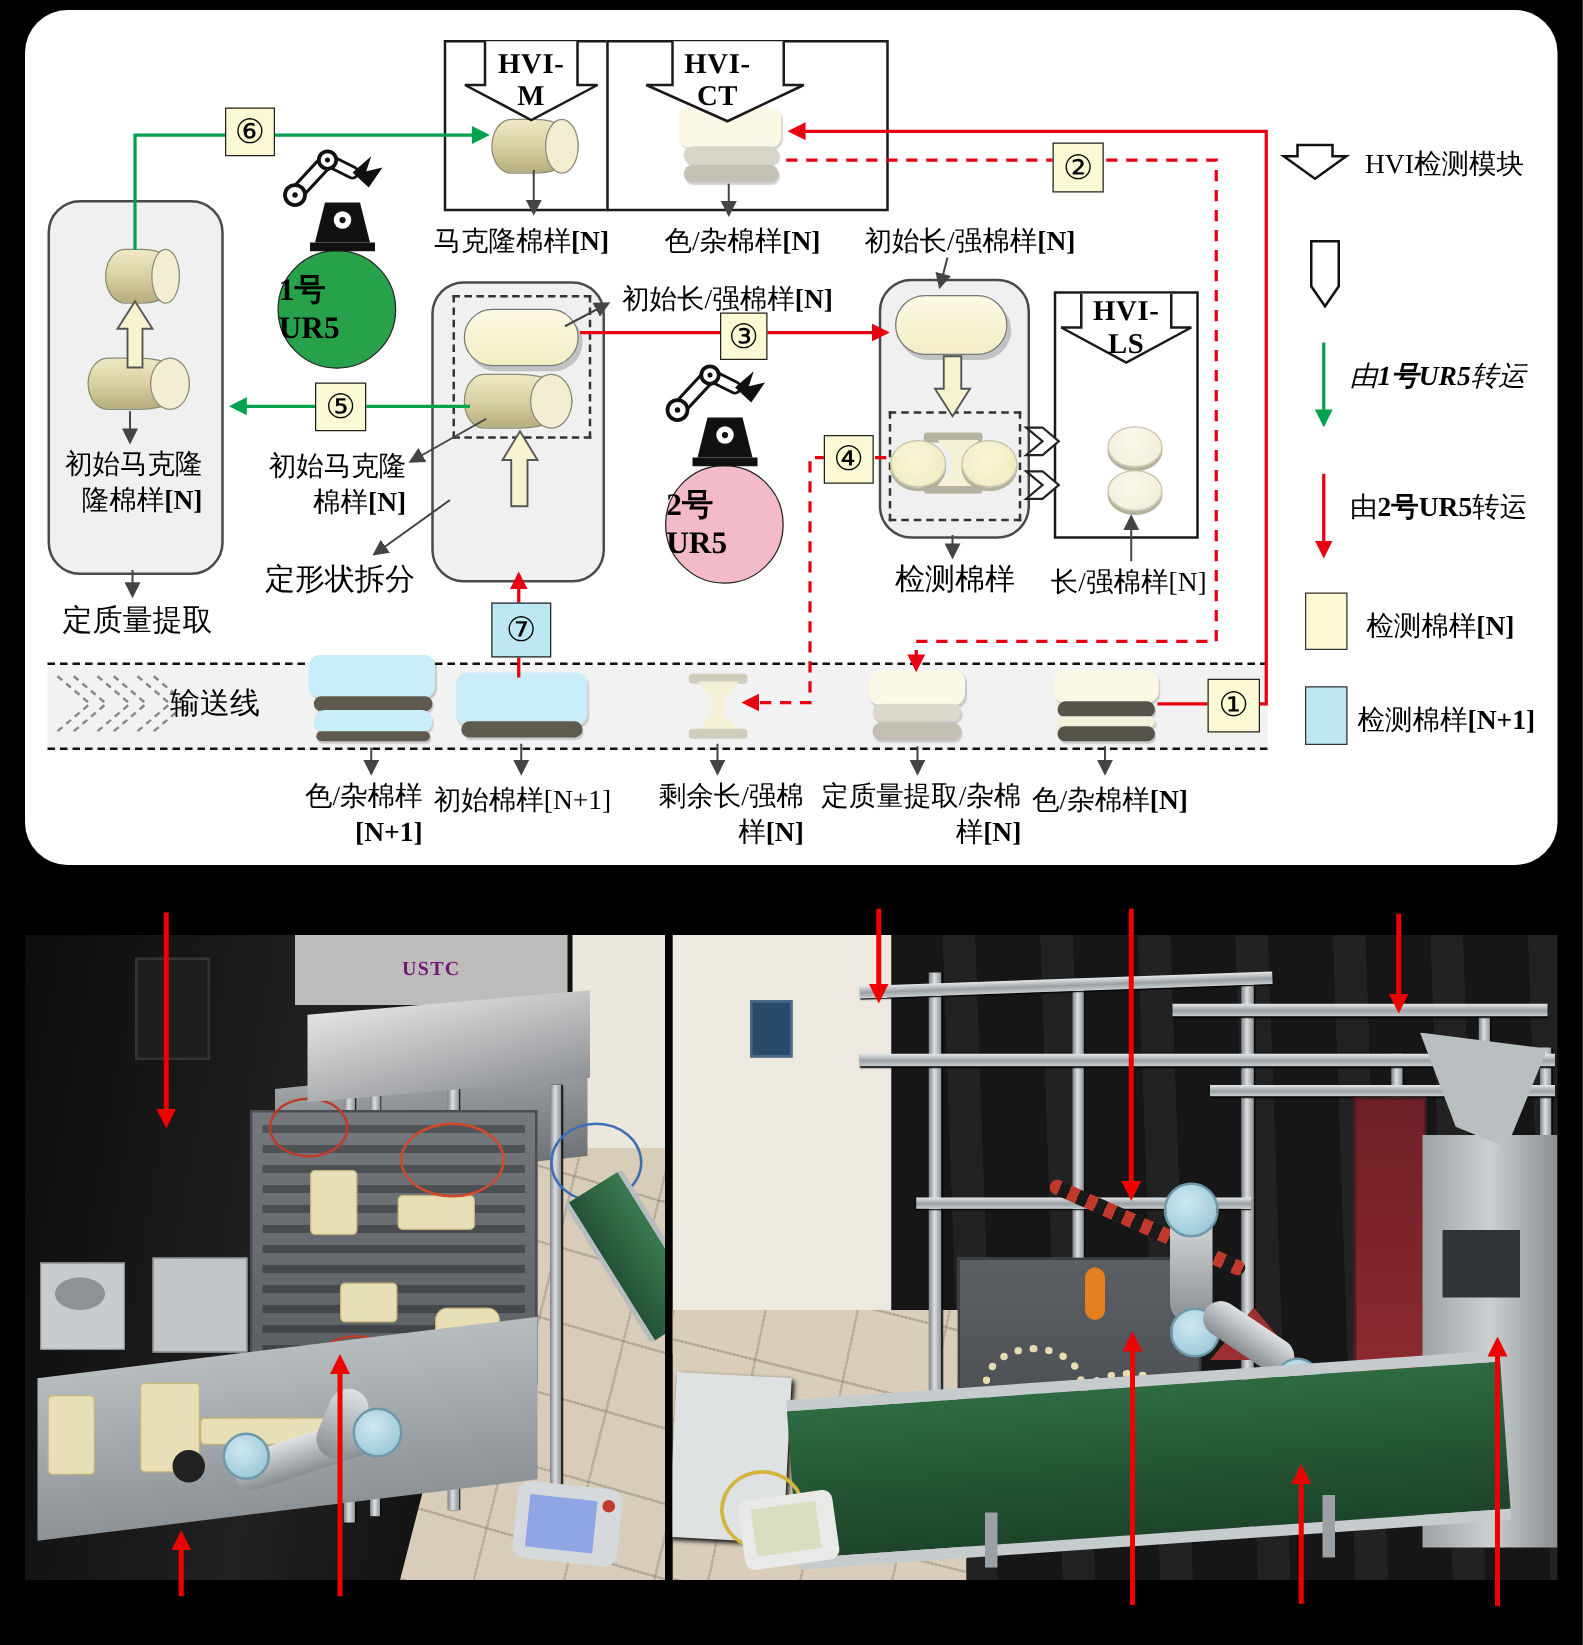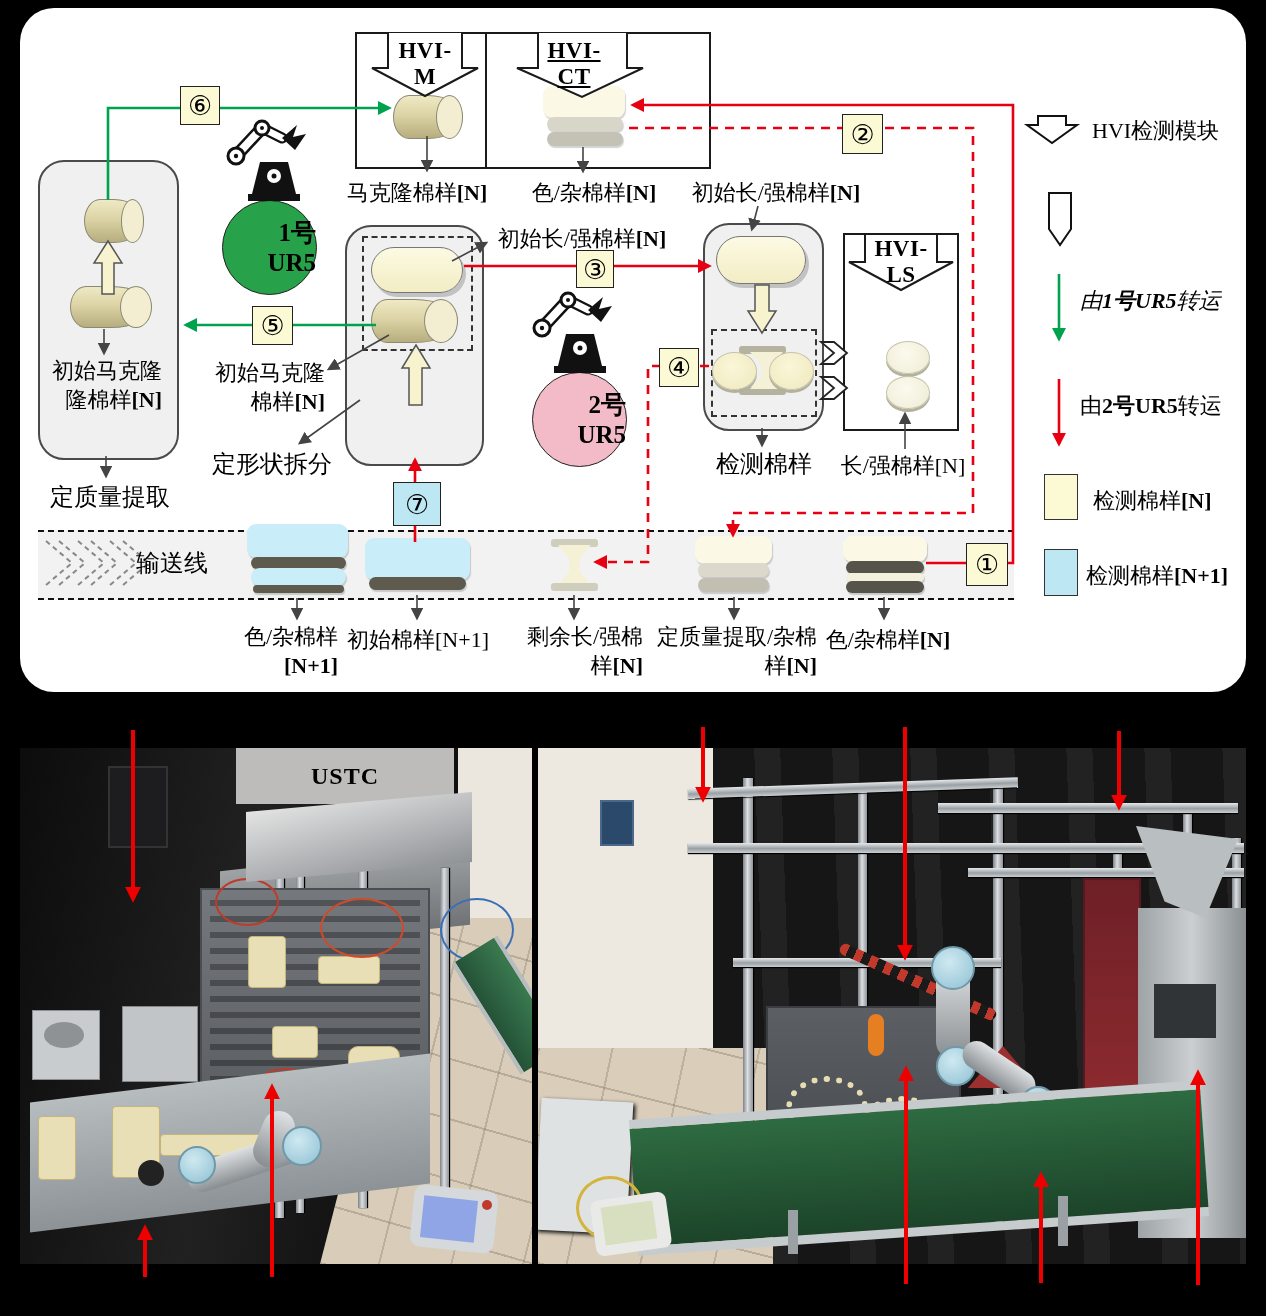--- a/index.html
+++ b/index.html
@@ -26,21 +26,21 @@
   .hgbar{position:absolute;background:#b5b2a0;border-radius:3px;}
   .numbox{position:absolute;background:#FCFAD4;border:1.6px solid #222;display:flex;align-items:center;
        justify-content:center;font-family:"DejaVu Sans",sans-serif;font-size:27px;}
   .lbl{position:absolute;font-size:22px;text-align:right;transform:translateX(-50%);
        white-space:nowrap;line-height:1.32;}
   .lbl-l{position:absolute;font-size:22px;white-space:nowrap;line-height:1.3;}
   .cap{font-size:24px;}
   .b{font-weight:bold;}
   .bt{position:absolute;font-weight:bold;font-size:23px;text-align:center;letter-spacing:.5px;}
   .robot-circle{position:absolute;border-radius:50%;border:1.5px solid #222;display:flex;flex-direction:column;
-       align-items:flex-end;justify-content:center;font-weight:bold;font-size:25px;line-height:1.2;}
+       align-items:flex-start;justify-content:center;font-weight:bold;font-size:25px;line-height:1.2;}
   .conveyor{position:absolute;background:#F2F2F2;border-top:2.5px dashed #111;border-bottom:2.5px dashed #111;}
   
   .photo{position:absolute;top:748px;height:516px;overflow:hidden;background:#141414;}
   .al{position:absolute;background:linear-gradient(180deg,#e6e9eb,#9aa0a4 55%,#c9ced1);box-shadow:0 1px 1px #000;}
   .alv{position:absolute;background:linear-gradient(90deg,#7d8287,#dcdfe2 45%,#8f9499);box-shadow:1px 0 1px #000;}
   .cable{position:absolute;border:2.5px solid #bf3a28;border-radius:50%;}
   .cream{position:absolute;background:#e9dfb6;border:1px solid #c5b47c;border-radius:4px;}
   .metal{position:absolute;background:linear-gradient(180deg,#cfd3d6,#84898d);}
   .urlink{position:absolute;border-radius:17px;background:linear-gradient(180deg,#dfe2e4,#888d91);}
   .urcap{position:absolute;border-radius:50%;background:radial-gradient(circle at 40% 35%,#cfe9f1,#8fc0d2);
@@ -208,21 +208,21 @@
       <path d="M1059,379 V444" stroke="#E60012" stroke-width="2.6" marker-end="url(#mr)" fill="none"></path>
     </g>
 
     <use href="#robotarm" transform="translate(222,116)"></use>
     <use href="#robotarm" transform="translate(528,288)"></use>
   </svg>
 
   <div class="layer">
 
     <div class="bt" style="left:388px;top:38px;width:74px;"><span>HVI-M</span></div>
-    <div class="bt" style="left:538px;top:38px;width:72px;text-decoration:underline;"><span>HVI-CT</span></div>
+    <div class="bt" style="left:538px;top:38px;width:72px;"><span>HVI-CT</span></div>
     <div class="bt" style="left:865px;top:236px;width:72px;"><span>HVI-LS</span></div>
 
     <div class="lbl" style="left:417px;top:178px;">
       <span>马克隆棉样</span><span class="b">[N]</span></div>
     <div class="lbl" style="left:594px;top:178px;">
       <span>色/杂棉样</span><span class="b">[N]</span></div>
     <div class="lbl" style="left:776px;top:178px;">
       <span>初始长/强棉样</span><span class="b">[N]</span></div>
     <div class="lbl" style="left:582px;top:224px;">
       <span>初始长/强棉样</span><span class="b">[N]</span></div>
@@ -304,21 +304,21 @@
     <div style="position:absolute;left:118px;top:412px;width:26px;height:26px;border-radius:50%;background:#222;"></div>
     <div class="urlink" style="left:165px;top:400px;width:120px;height:30px;transform:rotate(-18deg);"></div>
     <div class="urcap" style="left:158px;top:398px;width:34px;height:34px;"></div>
     <div class="urlink" style="left:238px;top:362px;width:32px;height:58px;transform:rotate(22deg);"></div>
     <div class="urcap" style="left:262px;top:378px;width:36px;height:36px;"></div>
     <div style="position:absolute;left:424px;top:230px;width:130px;height:46px;transform:rotate(58deg);background:linear-gradient(180deg,#3A7A50,#245237);border-top:4px solid #b7bcbf;border-bottom:4px solid #b7bcbf;"></div>
     <div style="position:absolute;left:392px;top:440px;width:84px;height:62px;background:#D5D9DB;border-radius:10px;transform:rotate(6deg);"></div>
     <div style="position:absolute;left:402px;top:450px;width:54px;height:42px;background:#8FA5E6;transform:rotate(6deg);"></div>
     <div style="position:absolute;left:462px;top:452px;width:10px;height:10px;border-radius:50%;background:#C0392B;"></div>
     <div style="position:absolute;left:216px;top:0;width:218px;height:56px;background:#BDBCBA;display:flex;align-items:center;justify-content:center;">
-      <span style="font-weight:bold;font-size:24px;letter-spacing:1px;color:#000000;">USTC</span>
+      <span style="font-weight:bold;font-size:16px;letter-spacing:1px;color:#701a75;">USTC</span>
       </div>
     <div style="position:absolute;left:226px;top:54px;width:226px;height:70px;background:linear-gradient(170deg,#e3e3e3,#8f9296);transform:skewY(-5deg);"></div>
   </div>
 
   <div class="photo" style="left:538px;width:708px;">
     <div style="position:absolute;inset:0;background:#161616;
       background-image:repeating-linear-gradient(88deg,rgba(255,255,255,.05) 0 26px,transparent 26px 78px);"></div>
     <div style="position:absolute;left:0;top:0;width:175px;height:335px;background:#EDE9E0;"></div>
     <div style="position:absolute;left:62px;top:52px;width:30px;height:42px;background:#2b4a6b;border:2px solid #49688a;"></div>
     <div style="position:absolute;left:0;top:300px;width:235px;height:216px;background:#DACEBB;

